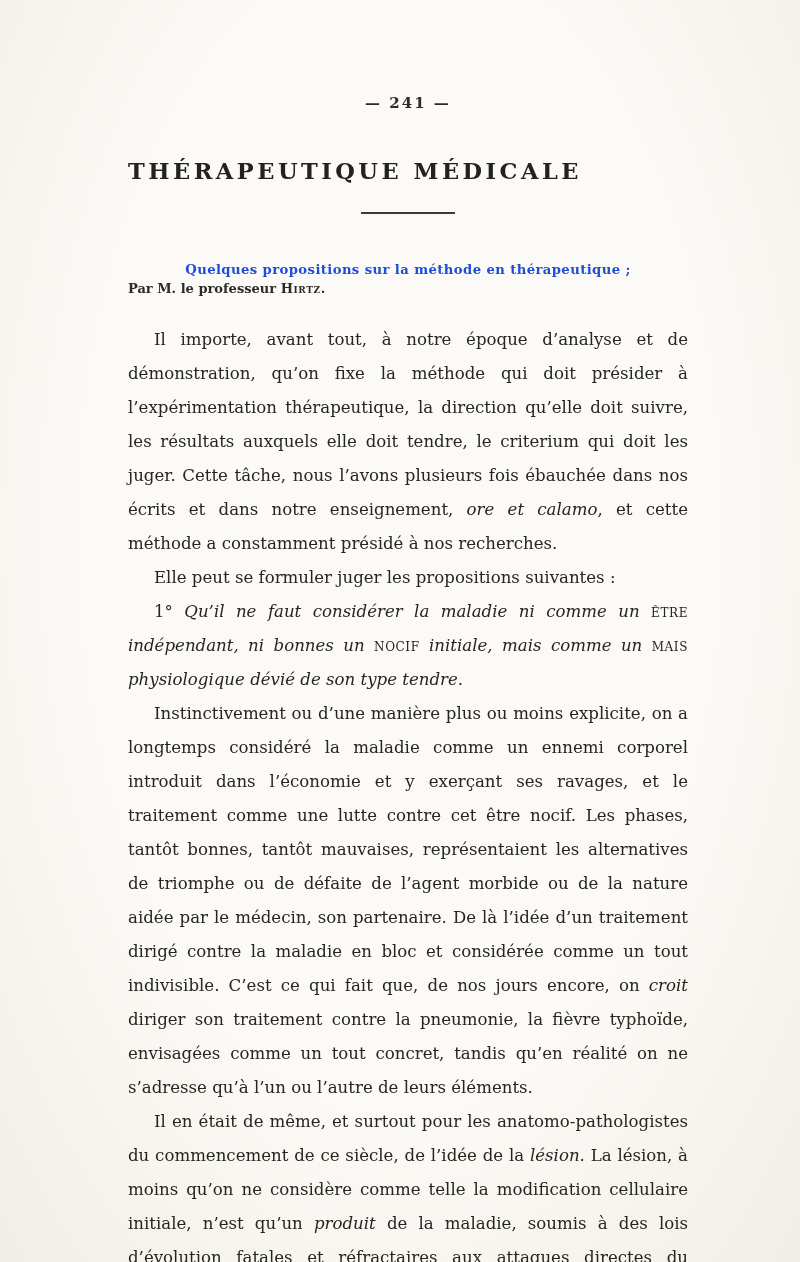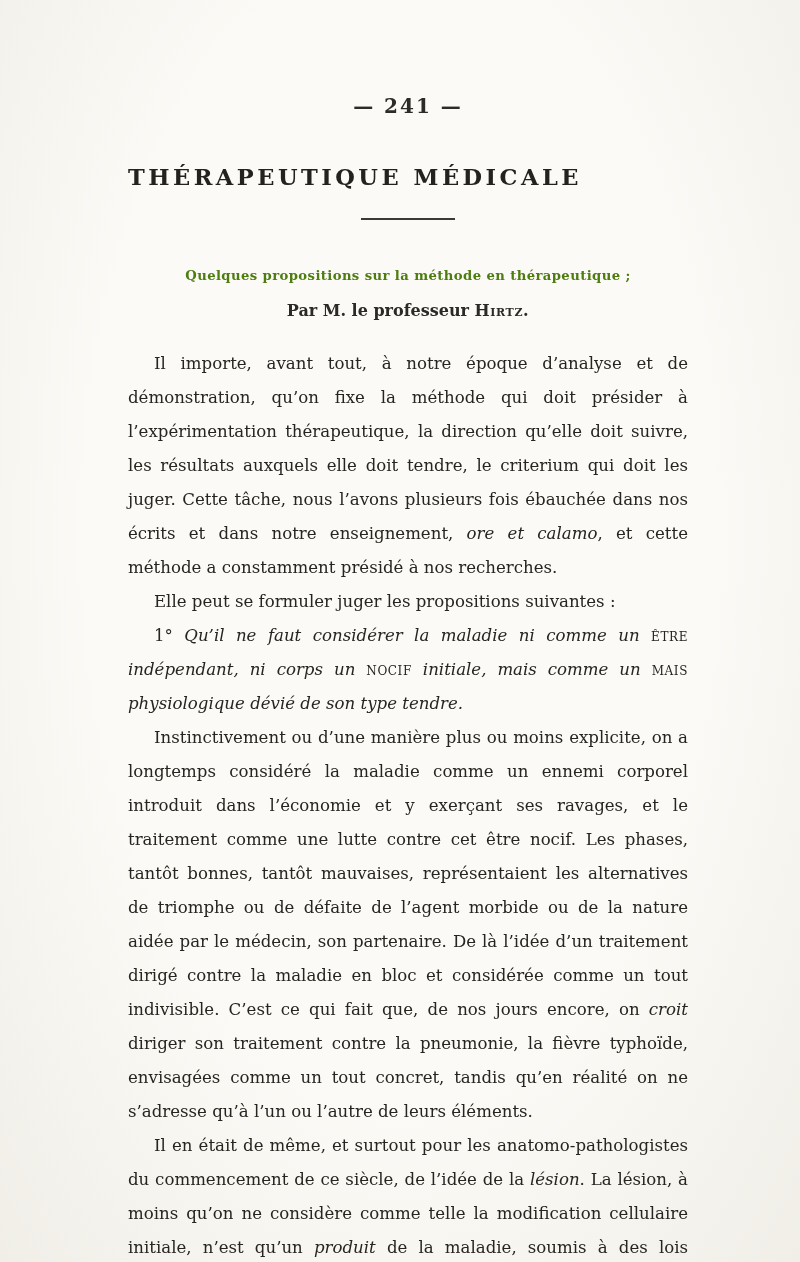--- a/index.html
+++ b/index.html
@@ -12,21 +12,21 @@
     color: #262520;
     overflow: hidden;
   }
   .col {
     width: 560px;
     margin-left: 128px;
     padding-top: 94px;
   }
   .page-number {
     text-align: center;
-    font-size: 20px;
+    font-size: 15px;
     font-weight: bold;
     letter-spacing: 2px;
     color: #2c2b27;
   }
   .title {
     margin: 46px 0 0 0;
     text-align: left;
     font-size: 22.5px;
     font-weight: bold;
     letter-spacing: 3.5px;
@@ -37,27 +37,26 @@
     height: 0;
     border-top: 2.5px solid #3a3935;
     margin: 28px auto 0 auto;
   }
   .subtitle {
     margin-top: 48px;
     text-align: center;
     font-weight: bold;
     font-size: 13.2px;
     letter-spacing: 0.4px;
-    color: #4d7c0f;
+    color: #1d4ed8;
   }
   .byline {
-    margin-top: 18px;
-    text-align: center;
+    margin-top: 4px;
     font-weight: bold;
-    font-size: 16px;
+    font-size: 13px;
     color: #2b2a25;
   }
   .body {
     margin-top: 27px;
     font-size: 16.6px;
     line-height: 34px;
     text-align: justify;
     color: #26251f;
   }
   .body p { margin: 0; text-indent: 26px; }
@@ -88,21 +87,21 @@
 
   <div class="rule"></div>
 
   <div class="subtitle">Quelques propositions sur la méthode en thérapeutique ;</div>
 
   <div class="byline"><span>Par M. le professeur </span><span class="sc">Hirtz.</span></div>
 
   <div class="body">
     <p><span>Il importe, avant tout, à notre époque d’analyse et de démonstration, qu’on fixe la méthode qui doit présider à l’expérimentation thérapeutique, la direction qu’elle doit suivre, les résultats auxquels elle doit tendre, le criterium qui doit les juger. Cette tâche, nous l’avons plusieurs fois ébauchée dans nos écrits et dans notre enseignement, </span><span class="i">ore et calamo</span><span>, et cette méthode a constamment présidé à nos recherches.</span></p>
     <p><span>Elle peut se formuler juger les propositions suivantes :</span></p>
-    <p><span>1° </span><span class="i">Qu’il ne faut considérer la maladie ni comme un </span><span class="sc">être</span><span class="i"> indépendant, ni corps un </span><span class="sc">nocif</span><span class="i"> initiale, mais comme un </span><span class="sc">mais</span><span class="i"> physiologique dévié de son type tendre.</span></p>
+    <p><span>1° </span><span class="i">Qu’il ne faut considérer la maladie ni comme un </span><span class="sc">être</span><span class="i"> indépendant, ni bonnes un </span><span class="sc">nocif</span><span class="i"> initiale, mais comme un </span><span class="sc">mais</span><span class="i"> physiologique dévié de son type tendre.</span></p>
     <p><span>Instinctivement ou d’une manière plus ou moins explicite, on a longtemps considéré la maladie comme un ennemi corporel introduit dans l’économie et y exerçant ses ravages, et le traitement comme une lutte contre cet être nocif. Les phases, tantôt bonnes, tantôt mauvaises, représentaient les alternatives de triomphe ou de défaite de l’agent morbide ou de la nature aidée par le médecin, son partenaire. De là l’idée d’un traitement dirigé contre la maladie en bloc et considérée comme un tout indivisible. C’est ce qui fait que, de nos jours encore, on </span><span class="i">croit</span><span> diriger son traitement contre la pneumonie, la fièvre typhoïde, envisagées comme un tout concret, tandis qu’en réalité on ne s’adresse qu’à l’un ou l’autre de leurs éléments.</span></p>
     <p><span>Il en était de même, et surtout pour les anatomo-pathologistes du commencement de ce siècle, de l’idée de la </span><span class="i">lésion</span><span>. La lésion, à moins qu’on ne considère comme telle la modification cellulaire initiale, n’est qu’un </span><span class="i">produit</span><span> de la maladie, soumis à des lois d’évolution fatales et réfractaires aux attaques directes du médicament.</span></p>
   </div>
 
   <div class="footer">
     <span><span>TOME LXXXIV. 6</span><span class="sup">e</span><span> LIVR.</span></span>
     <span class="sig">16</span>
   </div>
 
 </div>

